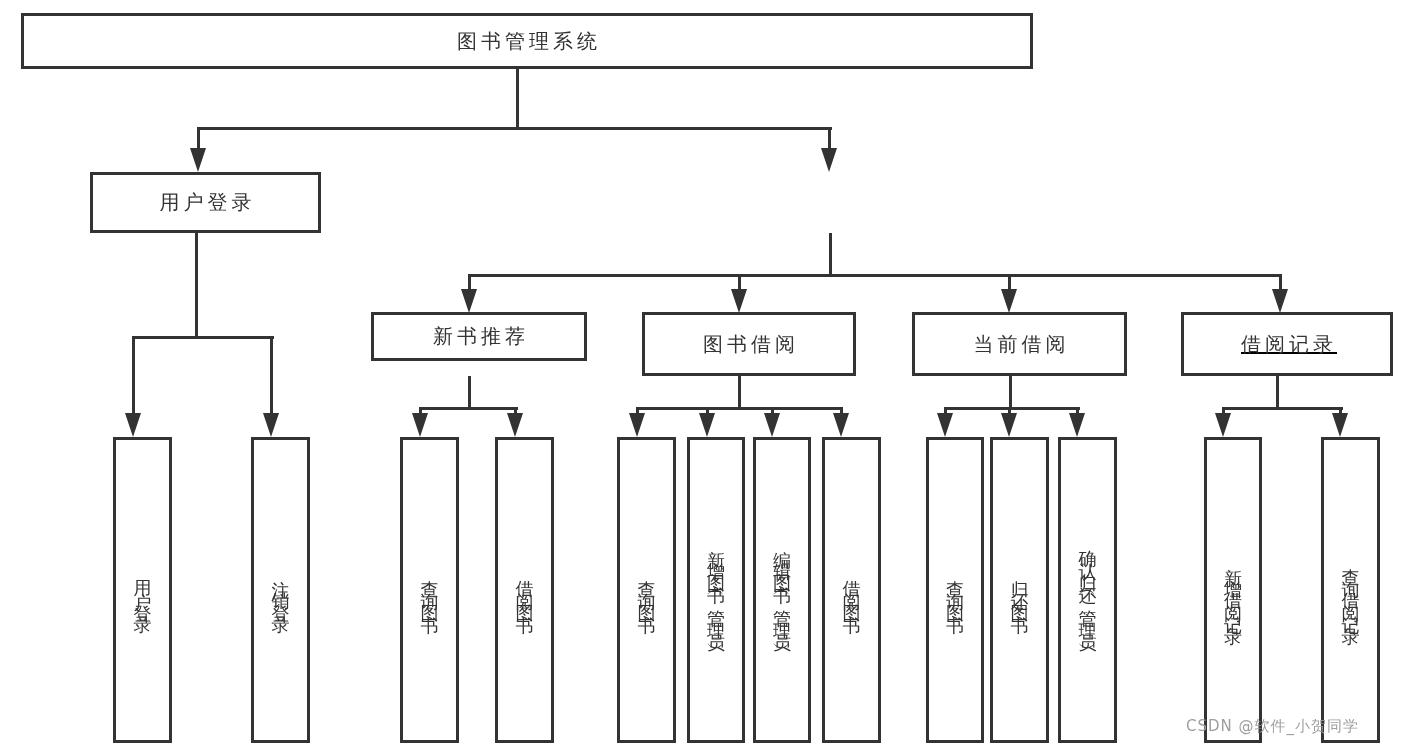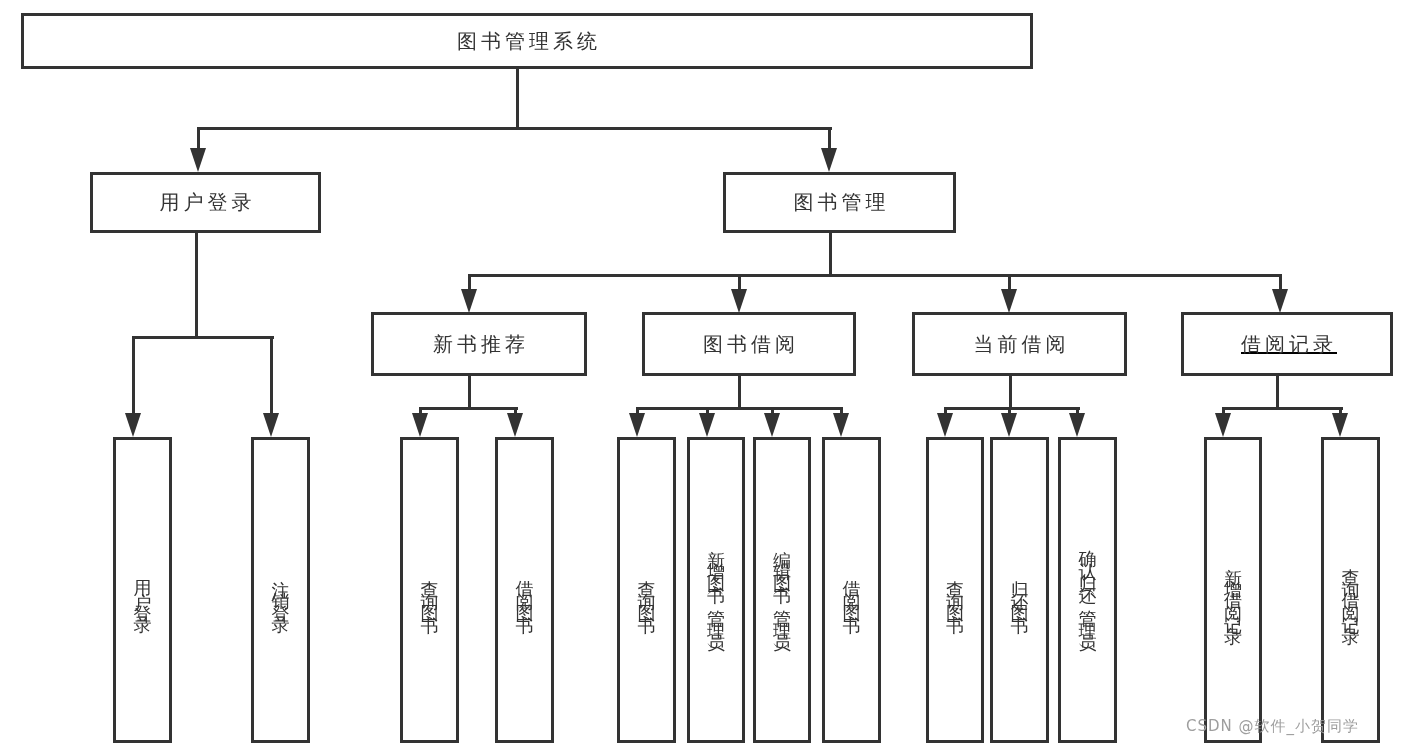--- a/index.html
+++ b/index.html
@@ -74,43 +74,40 @@
   <div class="line" style="left:516px; top:69px; width:3px; height:61px;"></div>
   <div class="line" style="left:197px; top:127px; width:635px; height:3px;"></div>
   <div class="line" style="left:197px; top:127px; width:3px; height:24px;"></div>
   <div class="arrow" style="left:190px; top:148px;"></div>
   <div class="line" style="left:828px; top:127px; width:3px; height:24px;"></div>
   <div class="arrow" style="left:821px; top:148px;"></div>
 
   <div class="box h" style="left:81px; top:172px; width:231px; height:61px;">
     <span class="lbl">用户登录</span>
   </div>
-  <div class="box h" style="left:714px; top:172px; width:233px; height:61px;">
-    <span class="lbl">图书管理</span>
-  </div>
 
   <div class="line" style="left:195px; top:233px; width:3px; height:106px;"></div>
   <div class="line" style="left:132px; top:336px; width:142px; height:3px;"></div>
   <div class="line" style="left:132px; top:336px; width:3px; height:79px;"></div>
   <div class="arrow" style="left:125px; top:413px;"></div>
   <div class="line" style="left:270px; top:336px; width:3px; height:79px;"></div>
   <div class="arrow" style="left:263px; top:413px;"></div>
 
   <div class="line" style="left:829px; top:233px; width:3px; height:44px;"></div>
   <div class="line" style="left:469px; top:274px; width:813px; height:3px;"></div>
   <div class="line" style="left:468px; top:274px; width:3px; height:17px;"></div>
   <div class="arrow" style="left:461px; top:289px;"></div>
   <div class="line" style="left:738px; top:274px; width:3px; height:17px;"></div>
   <div class="arrow" style="left:731px; top:289px;"></div>
   <div class="line" style="left:1008px; top:274px; width:3px; height:17px;"></div>
   <div class="arrow" style="left:1001px; top:289px;"></div>
   <div class="line" style="left:1279px; top:274px; width:3px; height:17px;"></div>
   <div class="arrow" style="left:1272px; top:289px;"></div>
 
-  <div class="box h" style="left:362px; top:312px; width:216px; height:64px;">
+  <div class="box h" style="left:362px; top:312px; width:216px; height:49px;">
     <span class="lbl">新书推荐</span>
   </div>
   <div class="box h" style="left:903px; top:312px; width:215px; height:64px;">
     <span class="lbl">当前借阅</span>
   </div>
   <div class="box h" style="left:633px; top:312px; width:214px; height:64px;">
     <span class="lbl">图书借阅</span>
   </div>
   <div class="box h" style="left:1172px; top:312px; width:212px; height:64px;text-decoration:underline;">
     <span class="lbl">借阅记录</span>

